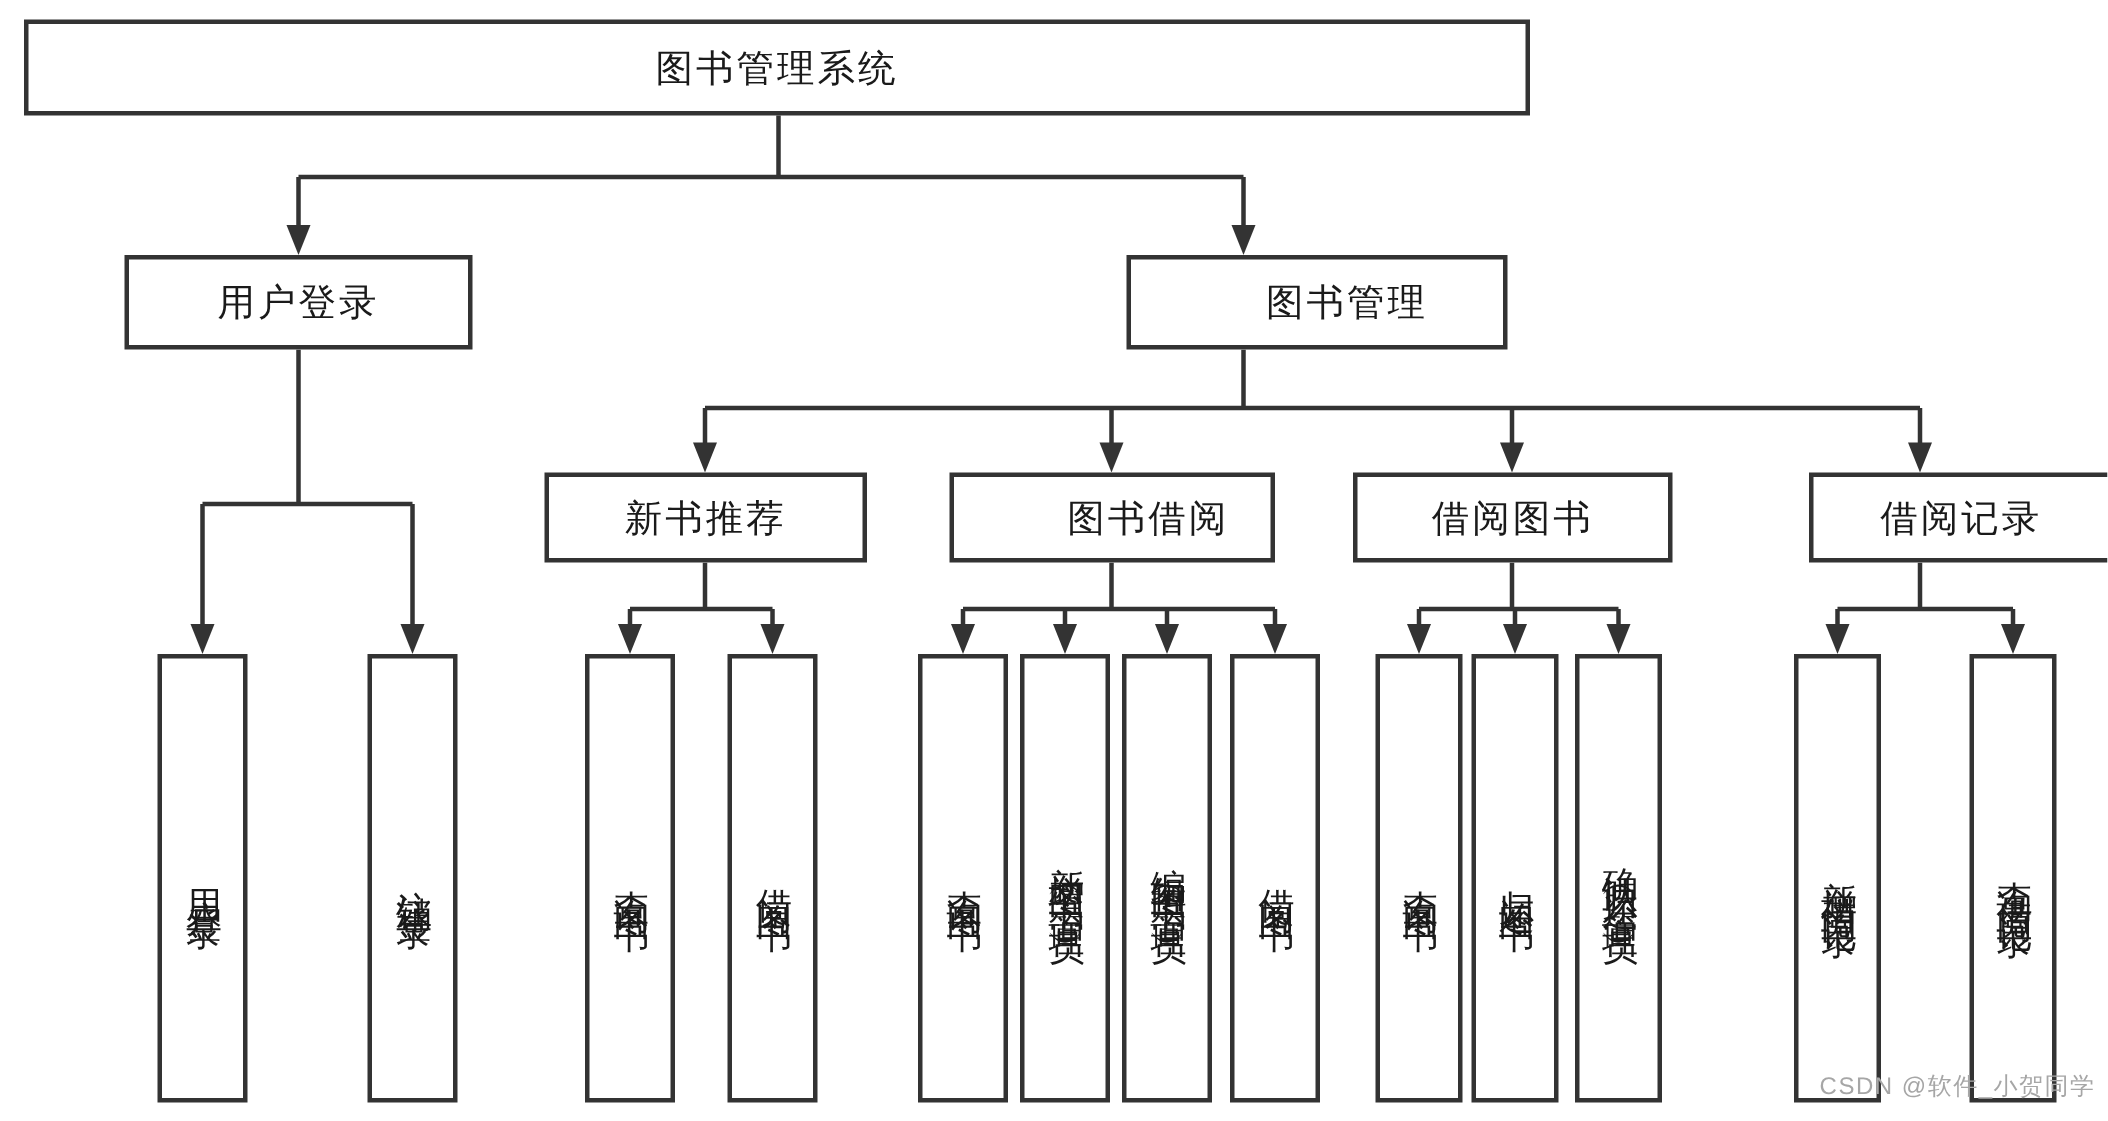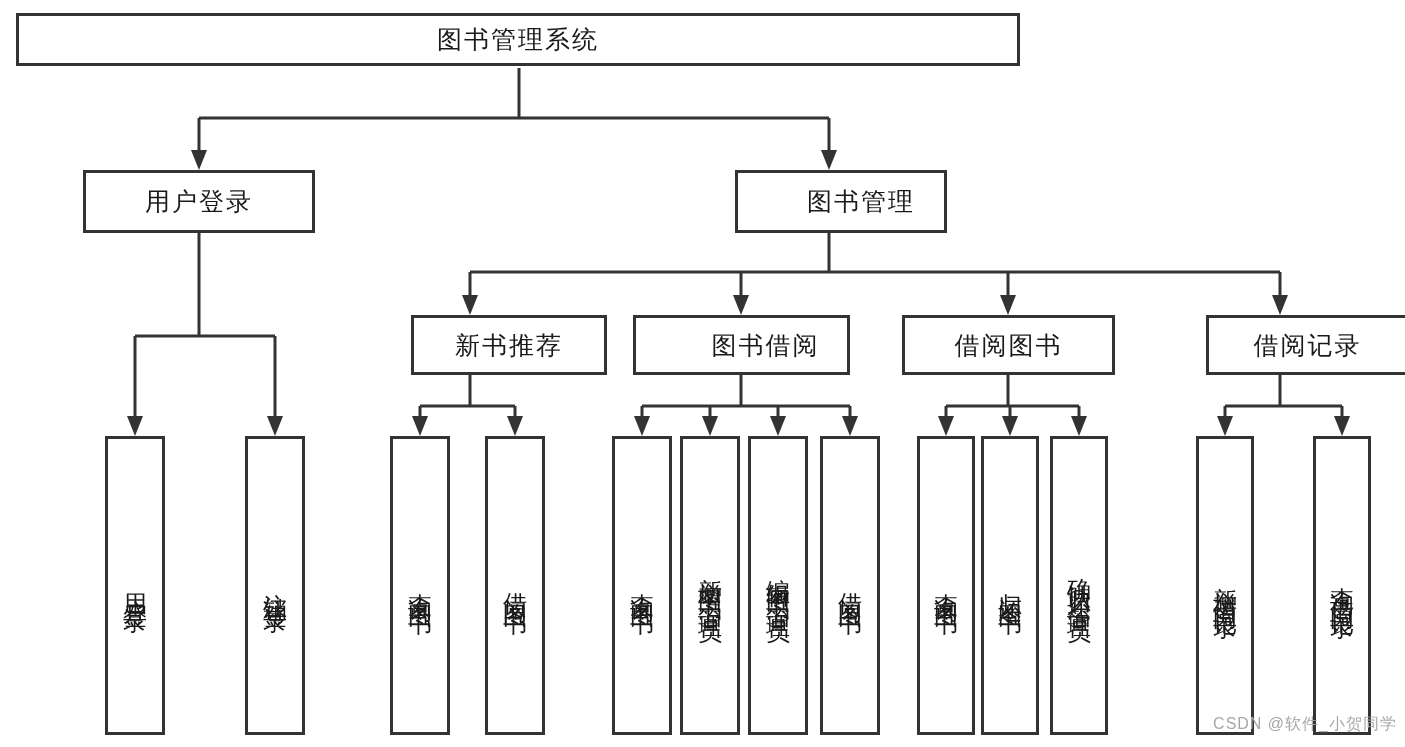--- a/index.html
+++ b/index.html
@@ -128,32 +128,32 @@
       <polygon points="1071,416 1087,416 1079,436"></polygon>
     </g>
 
     <g>
       <path d="M1280 375 L1280 406 M1225 406 L1342 406 M1225 406 L1225 418 M1342 406 L1342 418"></path>
       <polygon points="1217,416 1233,416 1225,436"></polygon>
       <polygon points="1334,416 1350,416 1342,436"></polygon>
     </g>
   </svg>
 
-  <div class="node" style="left:16px; top:13px; width:1004px; height:53px;">
+  <div class="node" style="left:16px; top:13px; width:1004px; height:64px;">
     <span>图书管理系统</span>
   </div>
 
   <div class="node" style="left:83px; top:170px; width:232px; height:63px;">
     <span>用户登录</span>
   </div>
-  <div class="node" style="left:735px; top:170px; width:212px; height:63px;padding-left:40px;">
+  <div class="node" style="left:751px; top:170px; width:254px; height:63px;padding-left:40px;">
     <span>图书管理</span>
   </div>
 
-  <div class="node" style="left:363px; top:315px; width:196px; height:60px;margin-left:48px;">
+  <div class="node" style="left:363px; top:315px; width:215px; height:60px;">
     <span>新书推荐</span>
   </div>
   <div class="node" style="left:633px; top:315px; width:217px; height:60px;padding-left:48px;">
     <span>图书借阅</span>
   </div>
   <div class="node" style="left:902px; top:315px; width:213px; height:60px;">
     <span>借阅图书</span>
   </div>
   <div class="node" style="left:1206px; top:315px; width:203px; height:60px;">
     <span>借阅记录</span>

